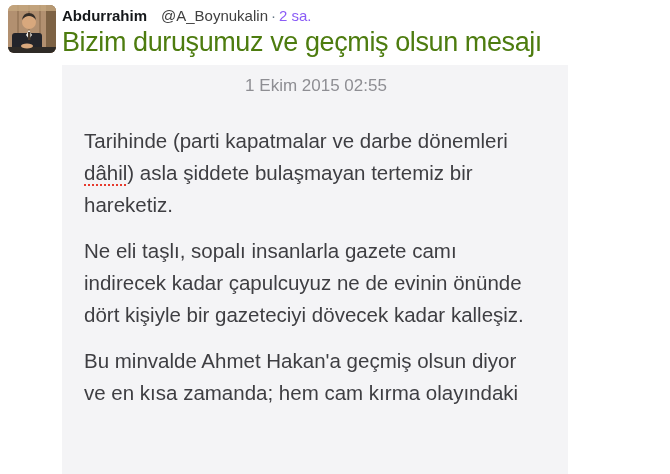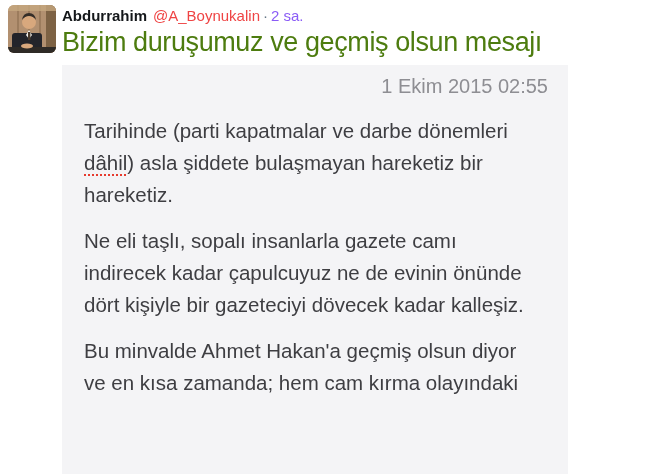--- a/index.html
+++ b/index.html
@@ -16,42 +16,42 @@
     border-radius: 6px; overflow: hidden;
     cursor: pointer;
     display: block;
   }
   .header {
     position: absolute; left: 62px; top: 6px;
     font-size: 15px; line-height: 19px;
     white-space: nowrap;
   }
   .author-name { font-weight: bold; color: #14171a; cursor: pointer; }
-  .author-handle { color: #ef4444; margin-left: 6px; cursor: pointer; text-align: center; }
+  .author-handle { color: #404040; margin-left: 14px; cursor: pointer; text-align: center; }
   .sep { color: #657786; margin: 0 3px; }
   .time { color: #8b5cf6; cursor: pointer; }
   .tweet-text {
     position: absolute; left: 62px; top: 25px;
     font-size: 27px; line-height: 34px;
     color: #4d7c0f; letter-spacing: -0.4px;
     white-space: nowrap;
   }
   .media {
     position: absolute; left: 62px; top: 65px;
     width: 506px; height: 409px;
     background: #f4f4f6;
     cursor: pointer;
     overflow: hidden;
   }
   .note-content { padding: 10px 20px 0 22px; }
   .note-date {
-    text-align: right;
-    font-size: 20px; line-height: 22px;
+    text-align: center;
+    font-size: 17px; line-height: 22px;
     color: #8e8e93;
-    margin-bottom: 18px;
+    margin-bottom: 28px;
   }
   .note-para {
     font-size: 20.5px; line-height: 32px;
     color: #3e3e42;
     margin-bottom: 14px;
   }
   .note-line { white-space: nowrap; }
   .misspelled {
     text-decoration: underline dotted 2px #e63b2e;
     text-underline-offset: 4px;
@@ -83,21 +83,21 @@
 </div>
 
 <div class="tweet-text">Bizim duruşumuz ve geçmiş olsun mesajı</div>
 
 <div class="media">
   <div class="note-content">
     <div class="note-date">1 Ekim 2015 02:55</div>
 
     <div class="note-para">
       <div class="note-line">Tarihinde (parti kapatmalar ve darbe dönemleri</div>
-      <div class="note-line"><span class="misspelled">dâhil</span><span>) asla şiddete bulaşmayan hareketiz bir</span></div>
+      <div class="note-line"><span class="misspelled">dâhil</span><span>) asla şiddete bulaşmayan tertemiz bir</span></div>
       <div class="note-line">hareketiz.</div>
     </div>
 
     <div class="note-para">
       <div class="note-line">Ne eli taşlı, sopalı insanlarla gazete camı</div>
       <div class="note-line">indirecek kadar çapulcuyuz ne de evinin önünde</div>
       <div class="note-line">dört kişiyle bir gazeteciyi dövecek kadar kalleşiz.</div>
     </div>
 
     <div class="note-para">

